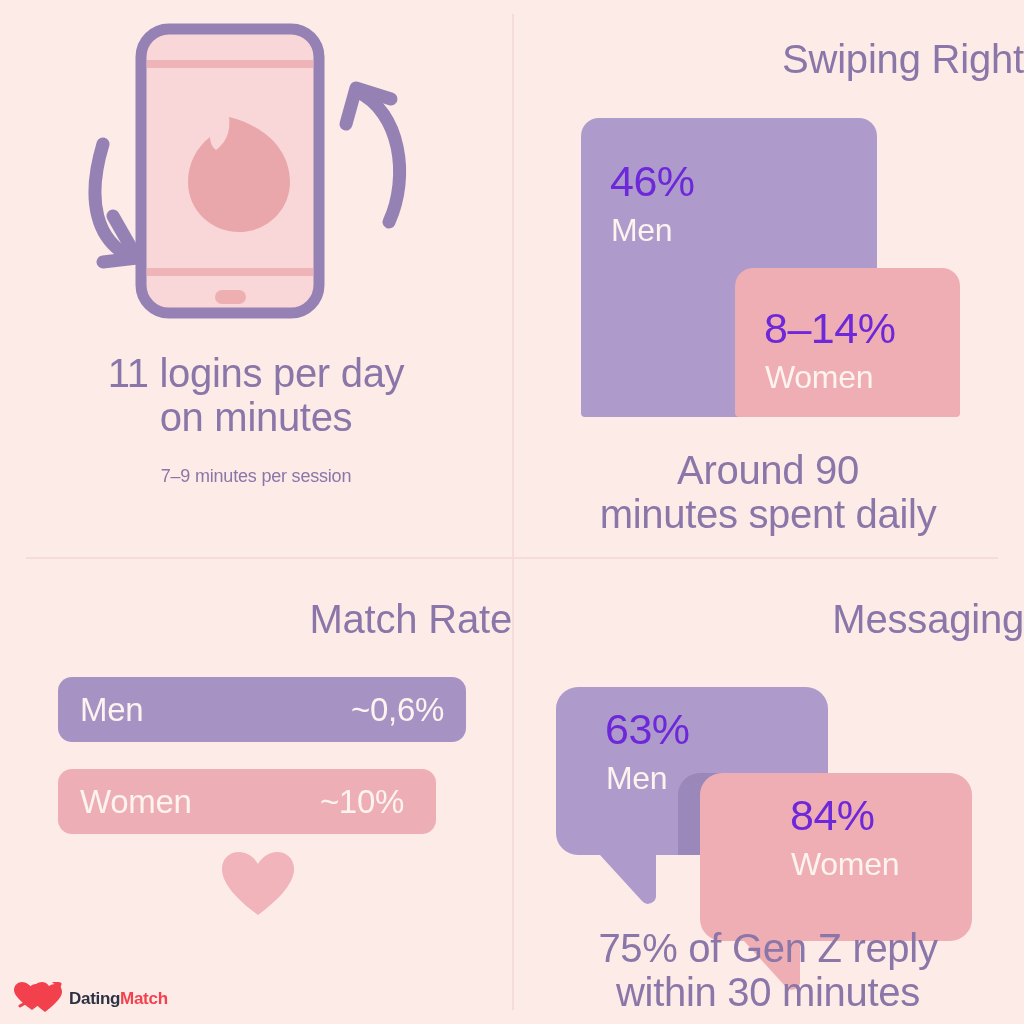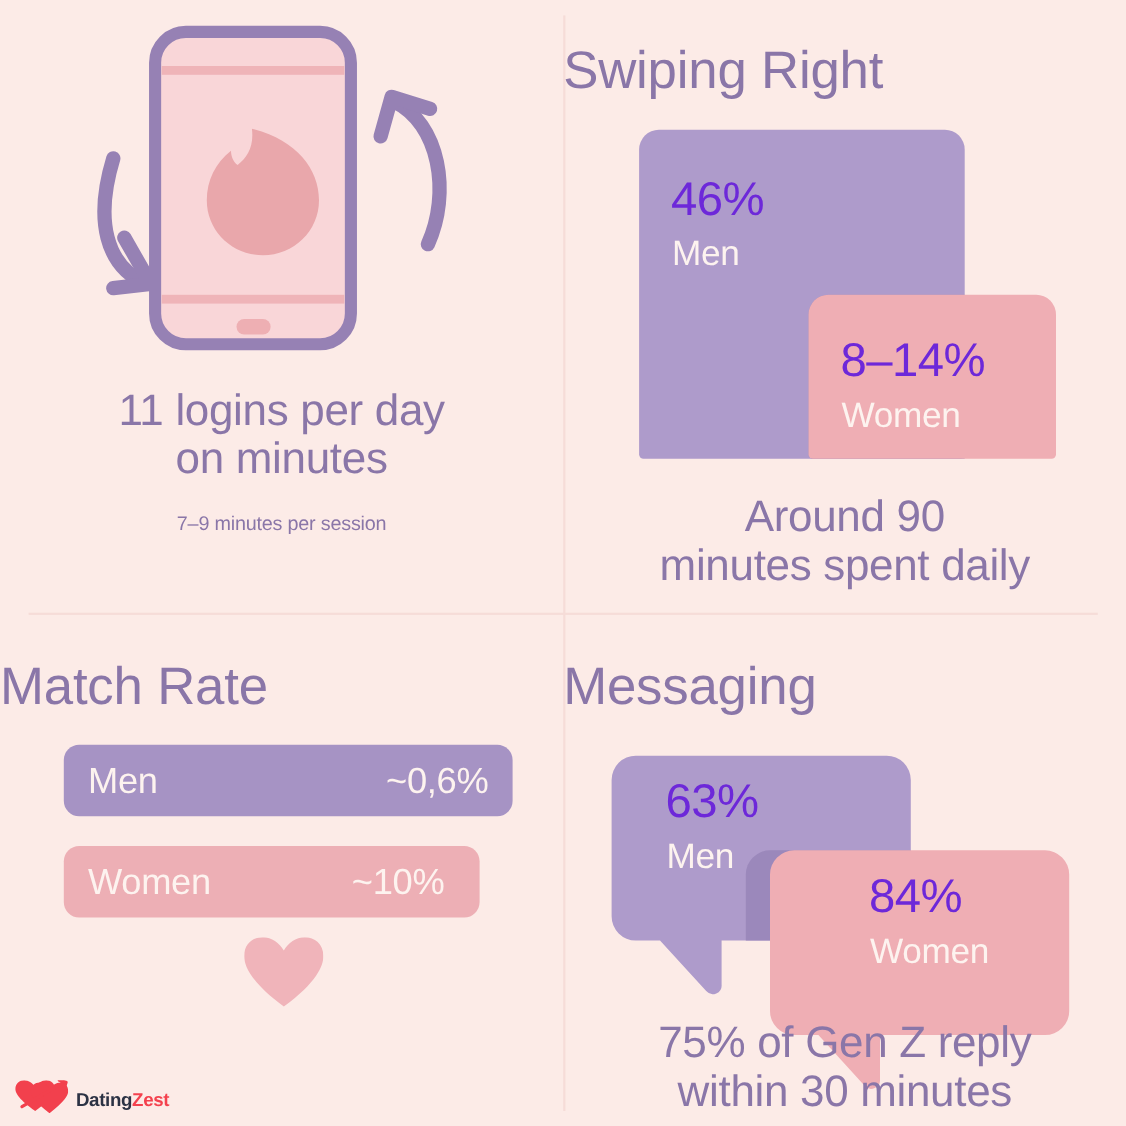--- a/index.html
+++ b/index.html
@@ -35,23 +35,23 @@
   .quad { position: absolute; }
   .q-tl { left: 0;   top: 0;   width: 512px; height: 557px; }
   .q-tr { left: 512px; top: 0; width: 512px; height: 557px; }
   .q-bl { left: 0;   top: 557px; width: 512px; height: 467px; }
   .q-br { left: 512px; top: 557px; width: 512px; height: 467px; }
 
   
   .heading {
     position: absolute;
     width: 100%;
-    text-align: left;
+    text-align: right;
     color: #8A76A8;
-    font-size: 48px;
+    font-size: 40px;
     font-weight: 400;
     letter-spacing: -0.2px;
     white-space: nowrap;
   }
   .bigcaption {
     position: absolute;
     width: 100%;
     text-align: center;
     color: #8A76A8;
     font-size: 40px;
@@ -266,17 +266,17 @@
       <svg width="50" height="30" viewBox="0 0 50 30">
         <path d="M20 28 C 6 18 2 12 2 8 C 2 3 6 0 10 0 C 14 0 18 3 20 6
                  C 22 3 26 0 30 0 C 34 0 38 3 38 8 C 38 12 34 18 20 28 Z" fill="#F2404D"></path>
         <path d="M33 30 C 20 20 16 14 16 10 C 16 5 20 2 24 2 C 28 2 32 5 33 8
                  C 35 5 39 2 43 2 C 47 2 50 5 50 10 C 50 14 46 20 33 30 Z" fill="#F2404D"></path>
         <path d="M8 24 L 46 2" stroke="#F2404D" stroke-width="3" stroke-linecap="round"></path>
         <path d="M42 0 L 48 2 L 46 8" fill="none" stroke="#F2404D" stroke-width="3" stroke-linecap="round" stroke-linejoin="round"></path>
       </svg>
     </span>
     <span class="logo-text">
-      <span class="logo-dating">Dating</span><span class="logo-zest">Zest</span>
+      <span class="logo-dating">Dating</span><span class="logo-zest">Match</span>
     </span>
   </div>
 
 </div>
 
 </body></html>

